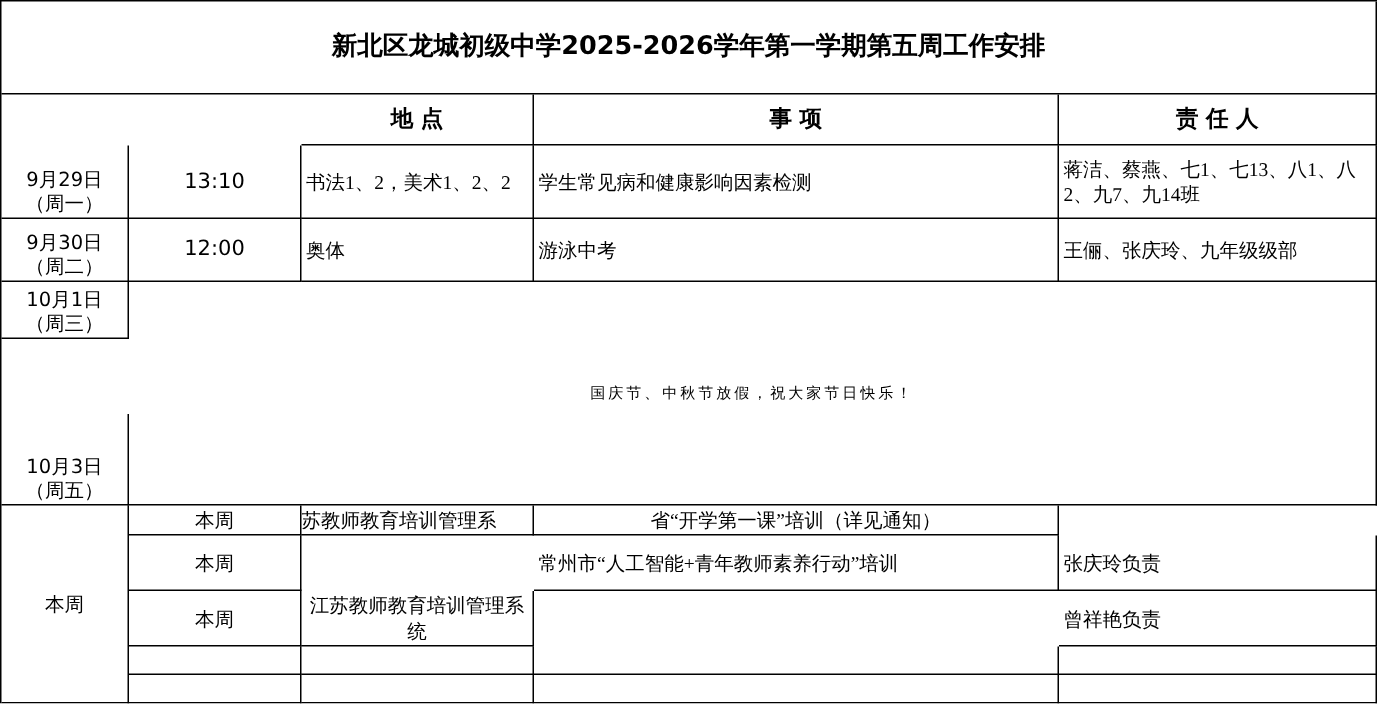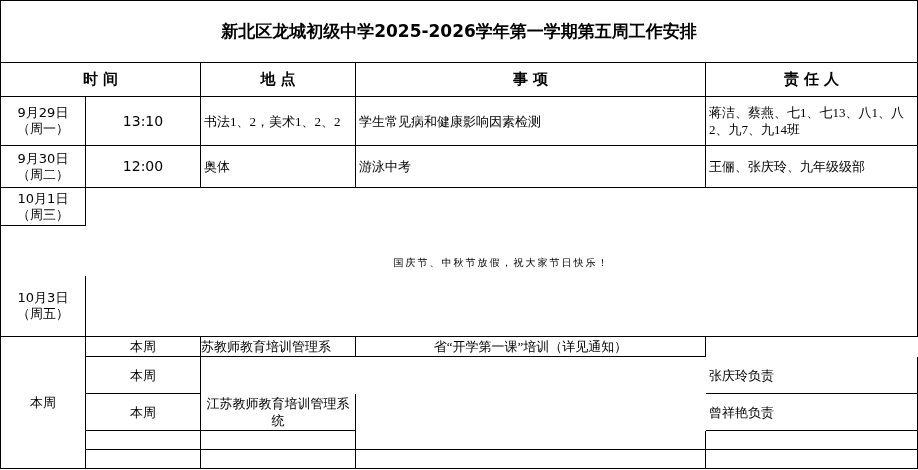--- a/index.html
+++ b/index.html
@@ -20,21 +20,21 @@
     border-bottom:1px solid #000;
     display:flex;
     align-items:center;
     overflow:hidden;
     box-sizing:border-box;
     font-size:13px;
     line-height:17px;
   }
   .center{justify-content:center;text-align:center;}
   .left{justify-content:flex-start;text-align:left;padding:1px 3px;}
-  .col{flex-direction:column;justify-content:center;}
+  .col{flex-direction:column;justify-content:flex-end;}
   .kai{font-family:"Liberation Serif","DejaVu Serif",serif;}
   .num{font-family:"DejaVu Sans","Liberation Sans",sans-serif;}
   .title-cell{
     grid-area:1/1/2/6;
     font-weight:bold;
     font-size:17px;
     justify-content:center;
     text-align:center;
   }
   .hdr{
@@ -59,21 +59,20 @@
   .week-label-cell{grid-area:8/1/13/2;}
   .nowrap{white-space:nowrap;}
 </style>
 </head>
 <body>
 
 <div class="sheet">
 
   <div class="c title-cell">新北区龙城初级中学2025-2026学年第一学期第五周工作安排</div>
 
-  <div class="c hdr" style="grid-area:2/1/3/3">时间</div>
   <div class="c hdr" style="grid-area:2/3/3/4">地点</div>
   <div class="c hdr" style="grid-area:2/4/3/5">事项</div>
   <div class="c hdr" style="grid-area:2/5/3/6">责任人</div>
 
   <div class="c center col date-cell num" style="grid-area:3/1/4/2">
     <span>9月29日</span>
     <span>（周一）</span>
   </div>
   <div class="c center time-cell num" style="grid-area:3/2/4/3">13:10</div>
   <div class="c left kai" style="grid-area:3/3/4/4">书法1、2，美术1、2、2</div>
@@ -100,20 +99,21 @@
 
   <div class="c holiday-cell">国庆节、中秋节放假，祝大家节日快乐！</div>
 
   <div class="c center kai week-label-cell">本周</div>
 
   <div class="c center kai" style="grid-area:8/2/9/3">本周</div>
   <div class="c left kai nowrap" style="grid-area:8/3/9/4;padding:0;">苏教师教育培训管理系</div>
   <div class="c center kai" style="grid-area:8/4/9/5">省“开学第一课”培训（详见通知）</div>
 
   <div class="c center kai" style="grid-area:9/2/10/3">本周</div>
+  <div class="c left kai" style="grid-area:9/4/10/5">常州市“人工智能+青年教师素养行动”培训</div>
   <div class="c left kai" style="grid-area:9/5/10/6">张庆玲负责</div>
 
   <div class="c center kai" style="grid-area:10/2/11/3">本周</div>
   <div class="c center kai" style="grid-area:10/3/11/4">江苏教师教育培训管理系统</div>
   <div class="c left kai" style="grid-area:10/5/11/6">曾祥艳负责</div>
 
   <div class="c" style="grid-area:11/2/12/3"></div>
   <div class="c" style="grid-area:11/3/12/4"></div>
   <div class="c" style="grid-area:11/4/12/5"></div>
   <div class="c" style="grid-area:11/5/12/6"></div>

